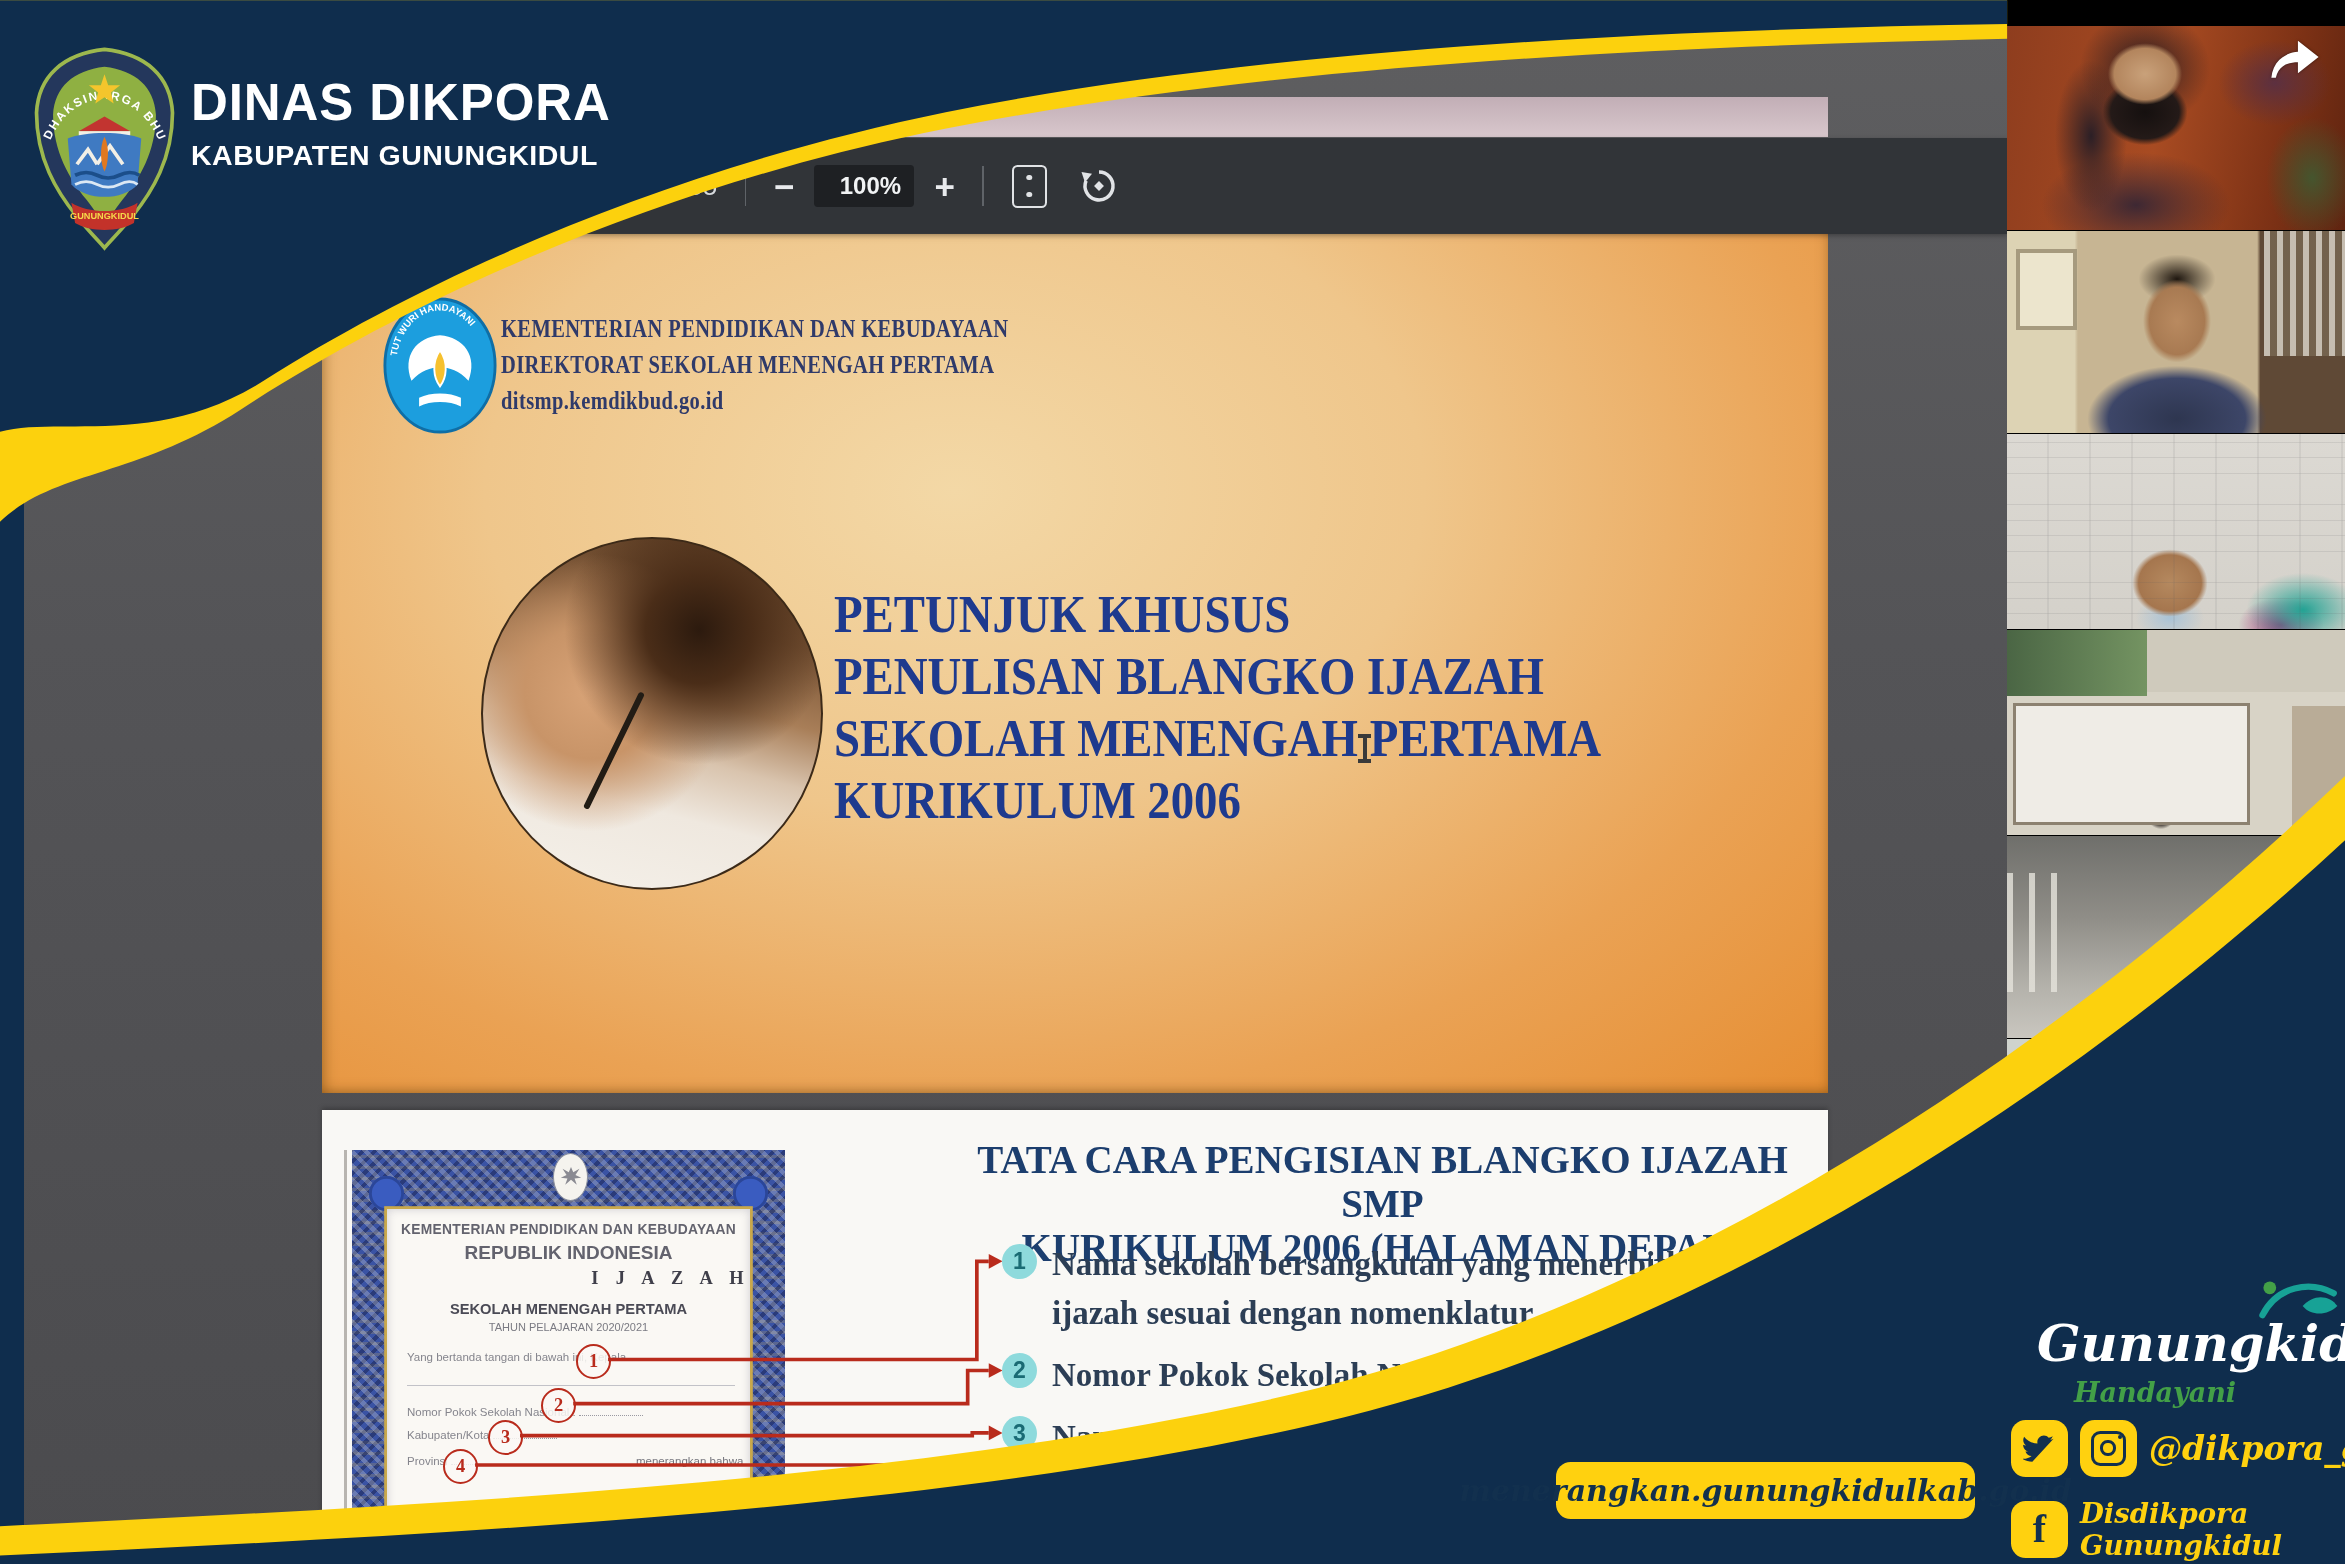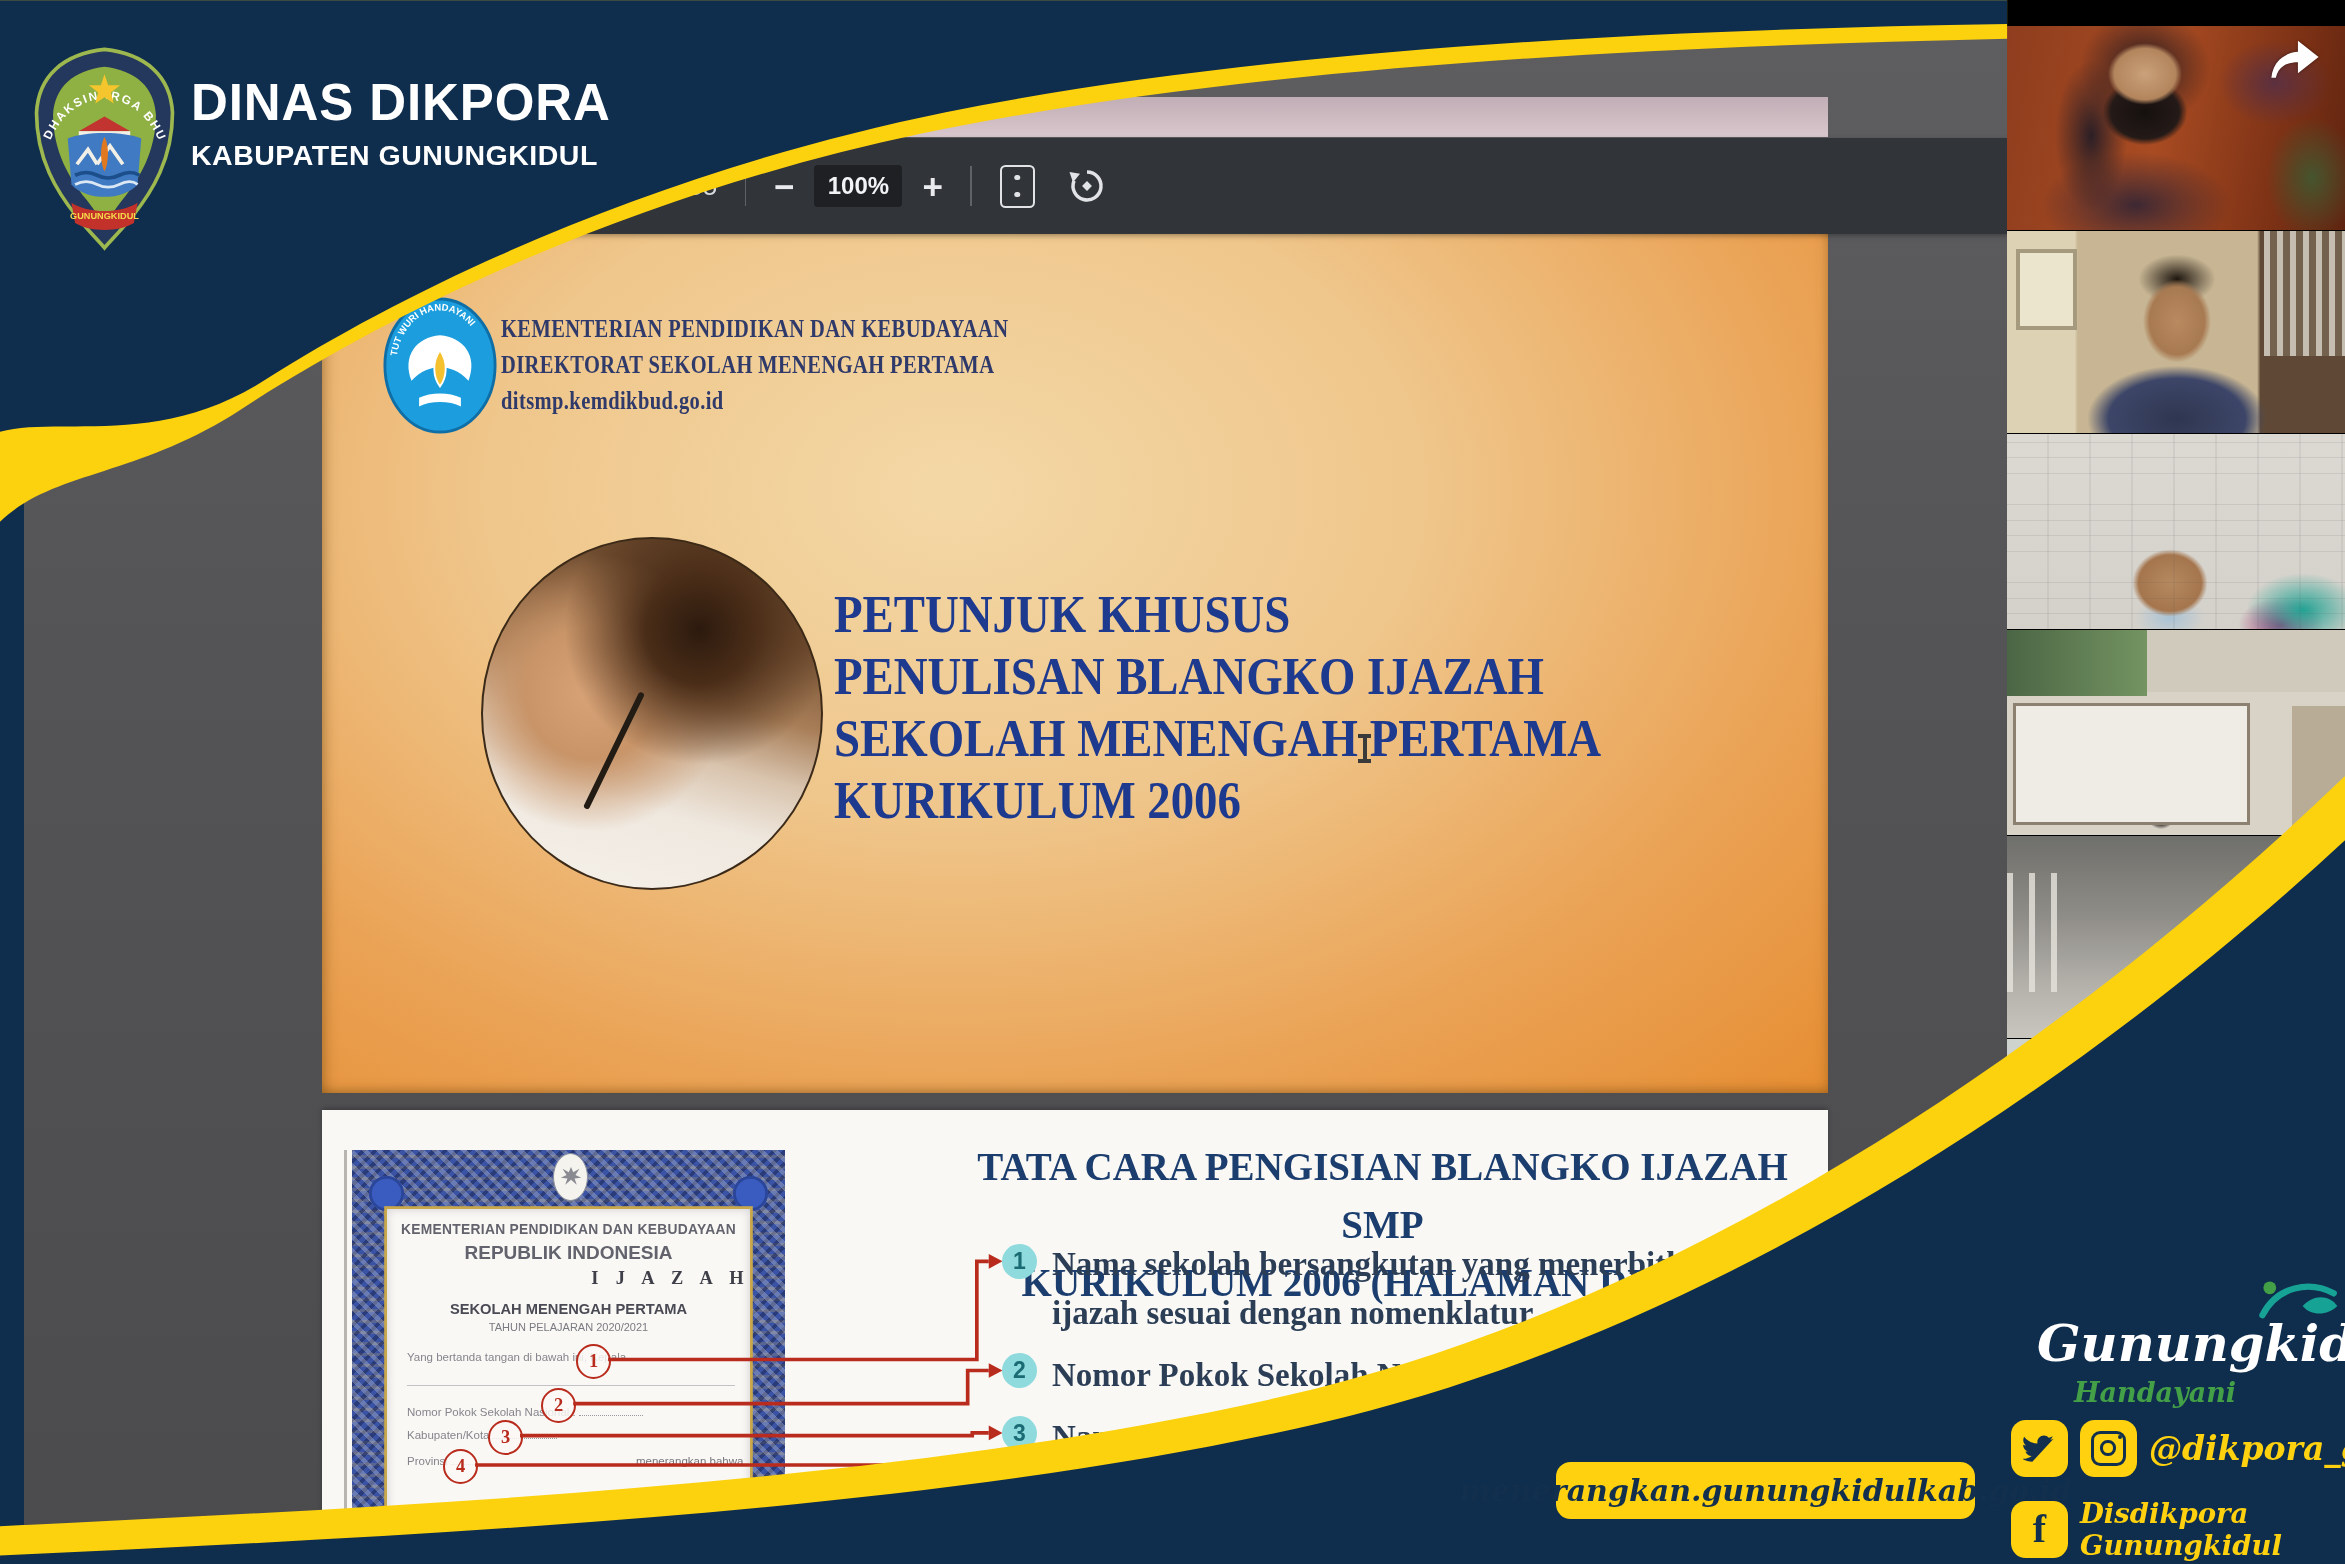--- a/index.html
+++ b/index.html
@@ -13,21 +13,21 @@
   .prev-page{position:absolute;left:298px;top:71px;width:1506px;height:40px;
     background:linear-gradient(180deg,#c2aeb6,#d8c7cc);}
 
   
   .toolbar{position:absolute;left:0;top:112px;width:100%;height:96px;
     background:rgba(47,51,55,.97);display:flex;align-items:center;box-shadow:0 1.8px 5.5px rgba(0,0,0,.35);}
   .toolbar .lead{width:587px;flex:0 0 auto;}
   .tb-box{background:#1e2023;border-radius:3.7px;color:#f1f3f4;display:flex;align-items:center;justify-content:center;
     font-size:26px;font-weight:bold;}
   .page-box{width:48px;height:42px;}
-  .zoom-box{width:88px;height:42px;font-size:24px;margin:0 20px;}
+  .zoom-box{width:88px;height:42px;font-size:24px;margin:0 20px;padding-left:12px;}
   .tb-txt{color:#d7dadd;font-size:26px;margin-left:11px;}
   .tb-sep{width:1.8px;height:40px;background:#5f6368;margin:0 27.5px;}
   .tb-btn{color:#e8eaed;font-size:35px;font-weight:bold;line-height:1;}
   .fit-icon{width:31px;height:39px;border:2.8px solid #e1e3e6;border-radius:5.5px;position:relative;margin-right:31px;}
   .fit-icon::before,.fit-icon::after{content:"";position:absolute;left:50%;transform:translateX(-50%);
     width:5.5px;height:5.5px;border-radius:50%;background:#e1e3e6;}
   .fit-icon::before{top:8.3px;} .fit-icon::after{bottom:8.3px;}
 
   
   .slide1{position:absolute;left:298px;top:207px;width:1506px;height:860px;
@@ -71,21 +71,21 @@
   .csub{top:92px;font-size:14.7px;font-weight:bold;color:#4a4a55;}
   .cyear{top:112px;font-size:11px;color:#7a7a82;}
   .crow{position:absolute;left:20px;font-size:11.5px;color:#85858d;white-space:nowrap;}
   .crow .dots{display:inline-block;width:64px;border-bottom:0.9px dotted #9a9aa2;}
   .cline{position:absolute;left:20px;right:14.7px;border-bottom:0.9px solid #c2c2c8;}
   .redcirc{position:absolute;width:31px;height:31px;border:2.8px solid #b92b1c;border-radius:50%;
     color:#b92b1c;font-weight:bold;font-size:18.4px;display:flex;align-items:center;justify-content:center;
     background:rgba(250,248,244,.85);font-family:"Liberation Serif",serif;}
   .connectors{position:absolute;left:0;top:0;width:1506px;height:455px;pointer-events:none;}
   .s2-heading{position:absolute;left:652px;top:27.5px;width:817px;text-align:center;
-    font-family:"Liberation Serif",serif;font-weight:bold;font-size:39px;line-height:58px;color:#1c3e6e;}
+    font-family:"Liberation Serif",serif;font-weight:bold;font-size:39px;line-height:44px;color:#1c3e6e;}
   .ticirc{position:absolute;left:680px;width:35px;height:35px;border-radius:50%;background:#8edadc;
     color:#1a6b74;font-weight:bold;font-size:23px;display:flex;align-items:center;justify-content:center;
     filter:blur(0.3px);}
   .item-text{position:absolute;left:730px;font-family:"Liberation Serif",serif;font-weight:bold;
     font-size:33px;line-height:49px;color:#2c3e55;}
 
   
   .videos{position:absolute;left:2007px;top:0;width:338px;height:1565px;background:#070707;}
   .vtop{height:26px;background:#000;}
   .v{position:relative;width:100%;overflow:hidden;border-bottom:1.8px solid #000;box-sizing:content-box;}

